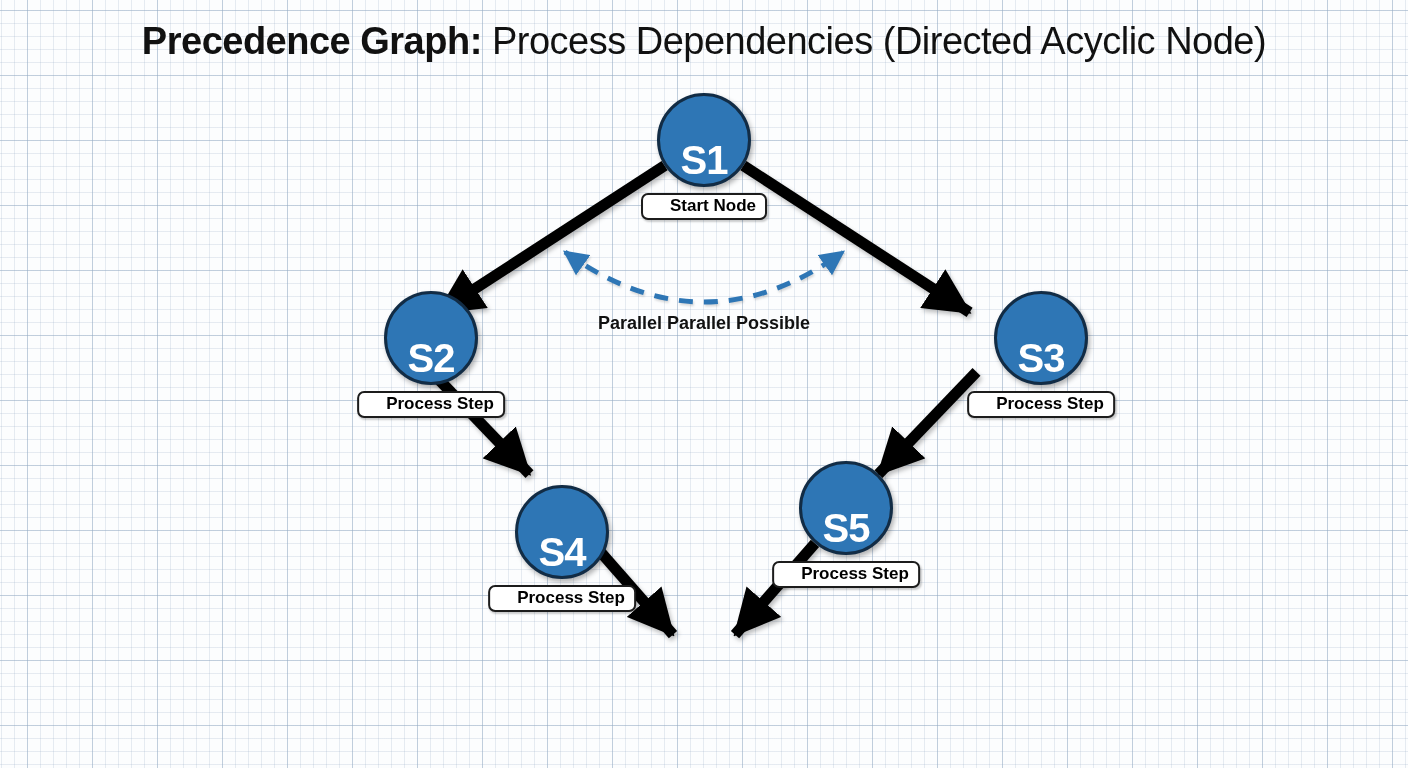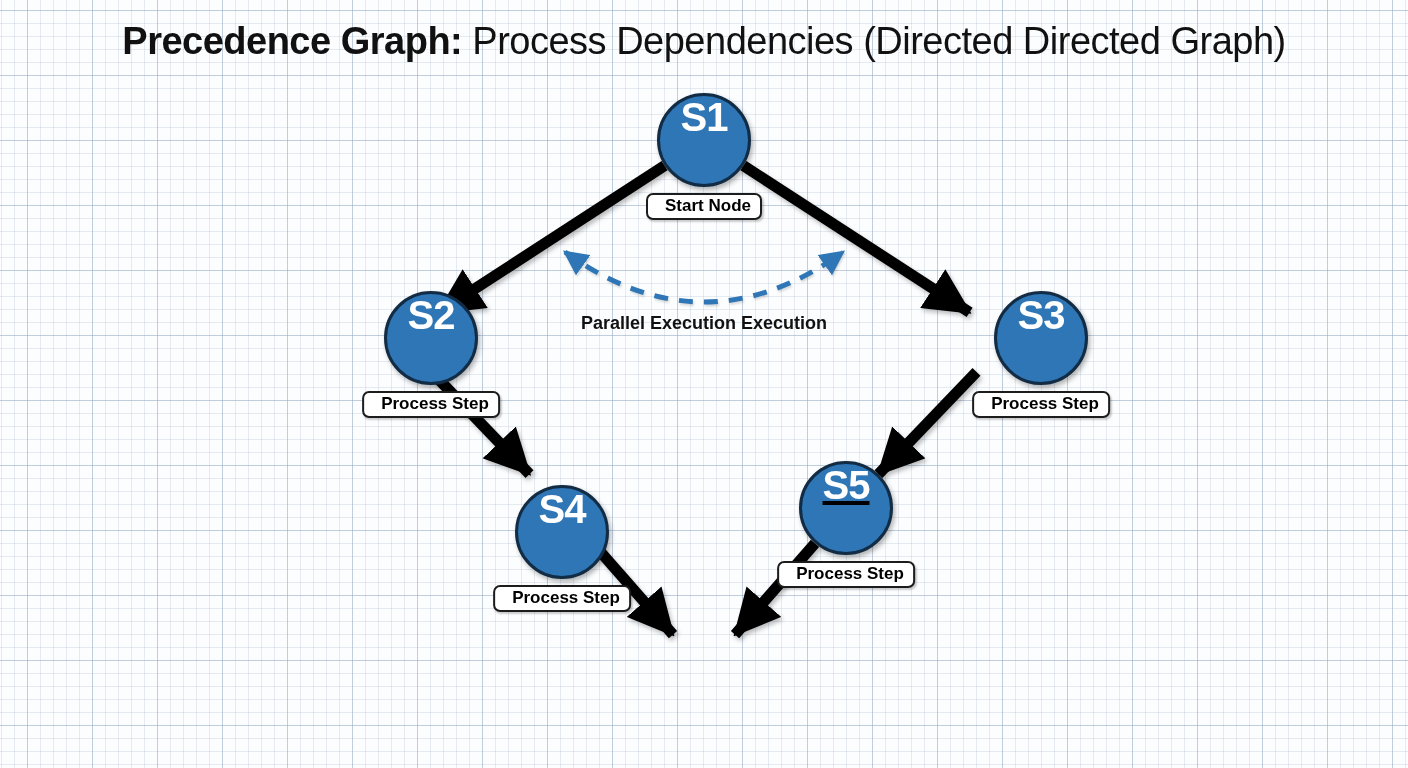--- a/index.html
+++ b/index.html
@@ -33,54 +33,54 @@
     fill:none; stroke:#2e76b5; stroke-width:5;
     stroke-dasharray:14 11;
     filter:drop-shadow(1px 2px 1px rgba(0,0,0,0.15));
   }
 
   .node { position:absolute; width:94px; height:94px; }
   .node .circle {
     width:94px; height:94px; border-radius:50%;
     background:#2e76b5; border:3px solid #122c45;
     box-shadow:2px 3px 5px rgba(0,0,0,0.3);
-    display:flex; align-items:flex-start; justify-content:center;
+    display:flex; align-items:flex-end; justify-content:center;
   }
   .node .circle span {
     color:#fff; font-size:40px; font-weight:700; letter-spacing:-1px;
     transform:translateY(-1px);
   }
   .node .badge {
     position:absolute; top:calc(100% + 6px); left:50%;
     transform:translateX(-50%);
     background:#fff; border:2px solid #1c1c1c; border-radius:7px;
-    padding:1px 9px 2px 17px;
+    padding:1px 9px 2px 27px;
     font-size:17px; font-weight:700; color:#000; white-space:nowrap;
     box-shadow:1px 2px 2px rgba(0,0,0,0.2);
   }
 
   #node-s1 { left:657px; top:93px;  }
   #node-s2 { left:352px; top:291px;margin-left:32px; }
   #node-s3 { left:994px; top:291px; }
   #node-s4 { left:515px; top:485px; }
-  #node-s5 { left:799px; top:461px;text-decoration:underline; }
+  #node-s5 { left:799px; top:461px; }
   #node-s6 { left:657px; top:623px; }
 
   .annotation {
     position:absolute; left:704px; top:313px;
     transform:translateX(-50%);
     font-size:18px; font-weight:700; color:#111; white-space:nowrap;
   }
 </style>
 </head>
 <body>
 
 <div class="canvas">
 
-  <h1 class="title"><span class="title-bold">Precedence Graph:</span><span> Process Dependencies (Directed Directed Graph)</span></h1>
+  <h1 class="title"><span class="title-bold">Precedence Graph:</span><span> Process Dependencies (Directed Acyclic Node)</span></h1>
 
   <svg class="edges" width="1408" height="768" viewBox="0 0 1408 768">
     <defs>
       <marker id="arrowBlack" viewBox="0 0 10 10" refX="9.5" refY="5" markerWidth="4.2" markerHeight="4.2" orient="auto" markerUnits="strokeWidth">
         <path d="M0,0 L10,5 L0,10 z" fill="#000"></path>
       </marker>
       <marker id="arrowBlue" viewBox="0 0 10 10" refX="9" refY="5" markerWidth="5" markerHeight="5" orient="auto-start-reverse" markerUnits="strokeWidth">
         <path d="M0,0 L10,5 L0,10 z" fill="#2e76b5"></path>
       </marker>
     </defs>
@@ -126,15 +126,15 @@
   </div>
 
   <div class="node" id="node-s5">
     <div class="circle">
       <span>S5</span>
     </div>
     <div class="badge">Process Step</div>
   </div>
 
 
-  <div class="annotation">Parallel Execution Execution</div>
+  <div class="annotation">Parallel Parallel Possible</div>
 
 </div>
 
 </body></html>

